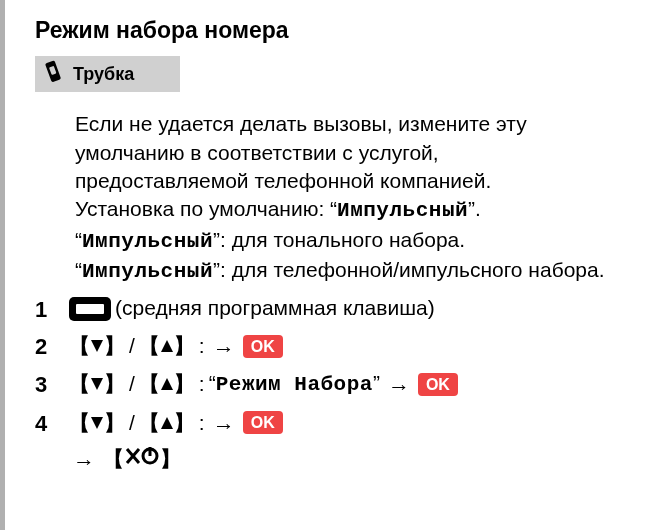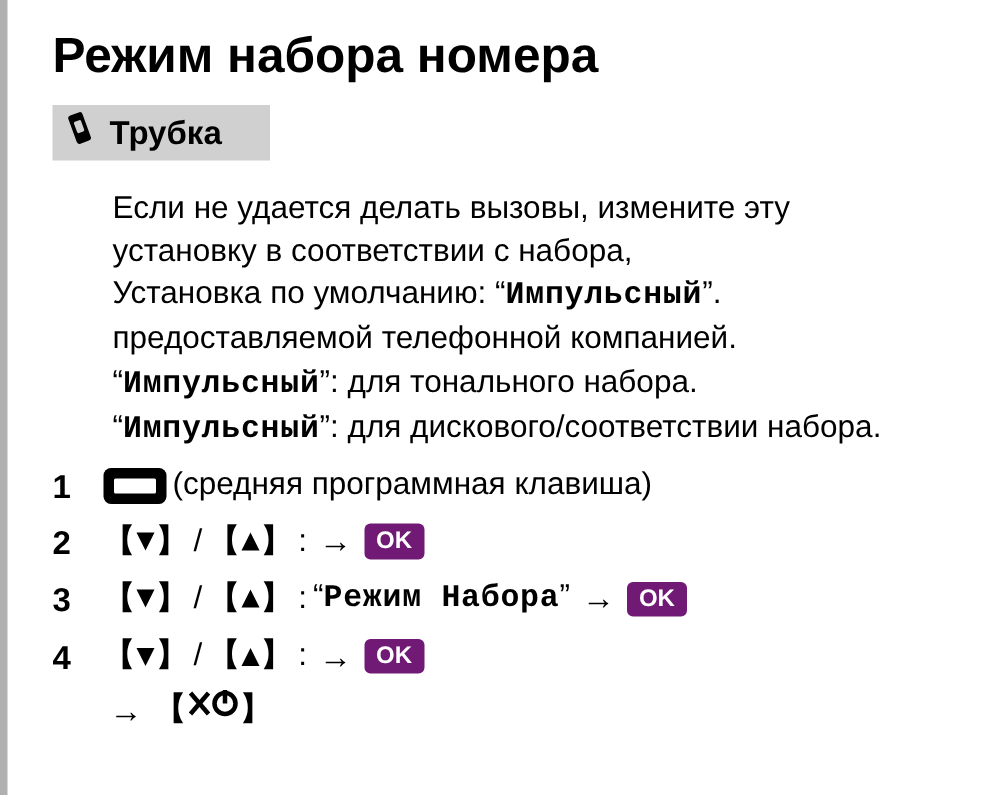--- a/index.html
+++ b/index.html
@@ -8,30 +8,30 @@
       height: 530px;
       background: #fff;
       font-family: Arial, Helvetica, sans-serif;
       color: #000;
       padding: 15px 20px 15px 30px;
       border-left: 5px solid #b0b0b0;
       font-size: 21px;
       line-height: 1.35;
     }
     .title {
-      font-size: 33px;
+      font-size: 23px;
       font-weight: bold;
       margin-bottom: 10px;
     }
     .handset-bar {
       display: inline-flex;
       align-items: center;
       background: #d0d0d0;
       padding: 4px 14px 4px 8px;
-      font-size: 22px;
+      font-size: 18px;
       font-weight: bold;
       margin-bottom: 18px;
       gap: 8px;
       min-width: 145px;
     }
     .handset-icon {
       display: inline-block;
       vertical-align: middle;
     }
     .body-text {
@@ -103,21 +103,21 @@
       margin: 0 1px;
     }
     .tri-up {
       border-left: 6px solid transparent;
       border-right: 6px solid transparent;
       border-bottom: 12px solid #000;
       margin: 0 1px;
     }
     .ok-btn {
       display: inline-block;
-      background: #701a75;
+      background: #ef4444;
       color: #fff;
       font-weight: bold;
       font-size: 16px;
       padding: 2px 8px;
       border-radius: 4px;
       vertical-align: middle;
       line-height: 1.2;
     }
     .arrow {
       font-size: 22px;
@@ -153,30 +153,30 @@
     <svg width="22" height="22" viewBox="0 0 22 22">
       <rect x="5" y="1" width="10" height="20" rx="2" fill="#000" transform="rotate(-20 11 11)"></rect>
       <rect x="7.5" y="6" width="5" height="8" rx="1" fill="#d0d0d0" transform="rotate(-20 11 11)"></rect>
     </svg>
   </span>
   <span>Трубка</span>
 </div>
 
 <div class="body-text">
   <p>Если не удается делать вызовы, измените эту</p>
-  <p>установку в соответствии с набора,</p>
+  <p>умолчанию в соответствии с услугой,</p>
+  <p>предоставляемой телефонной компанией.</p>
   <p>
     <span>Установка по умолчанию: “</span><span class="dotted">Импульсный</span><span>”.</span>
   </p>
-  <p>предоставляемой телефонной компанией.</p>
   <p>
     “<span class="dotted">Импульсный</span>”<span>: для тонального набора.</span>
   </p>
   <p>
-    “<span class="dotted">Импульсный</span>”<span>: для дискового/соответствии набора.</span>
+    “<span class="dotted">Импульсный</span>”<span>: для телефонной/импульсного набора.</span>
   </p>
 </div>
 
 <div class="steps">
 
   <div class="step">
     <div class="step-num">1</div>
     <div class="step-body">
       <span class="softkey-icon"></span>
       <span>(средняя программная клавиша)</span>

